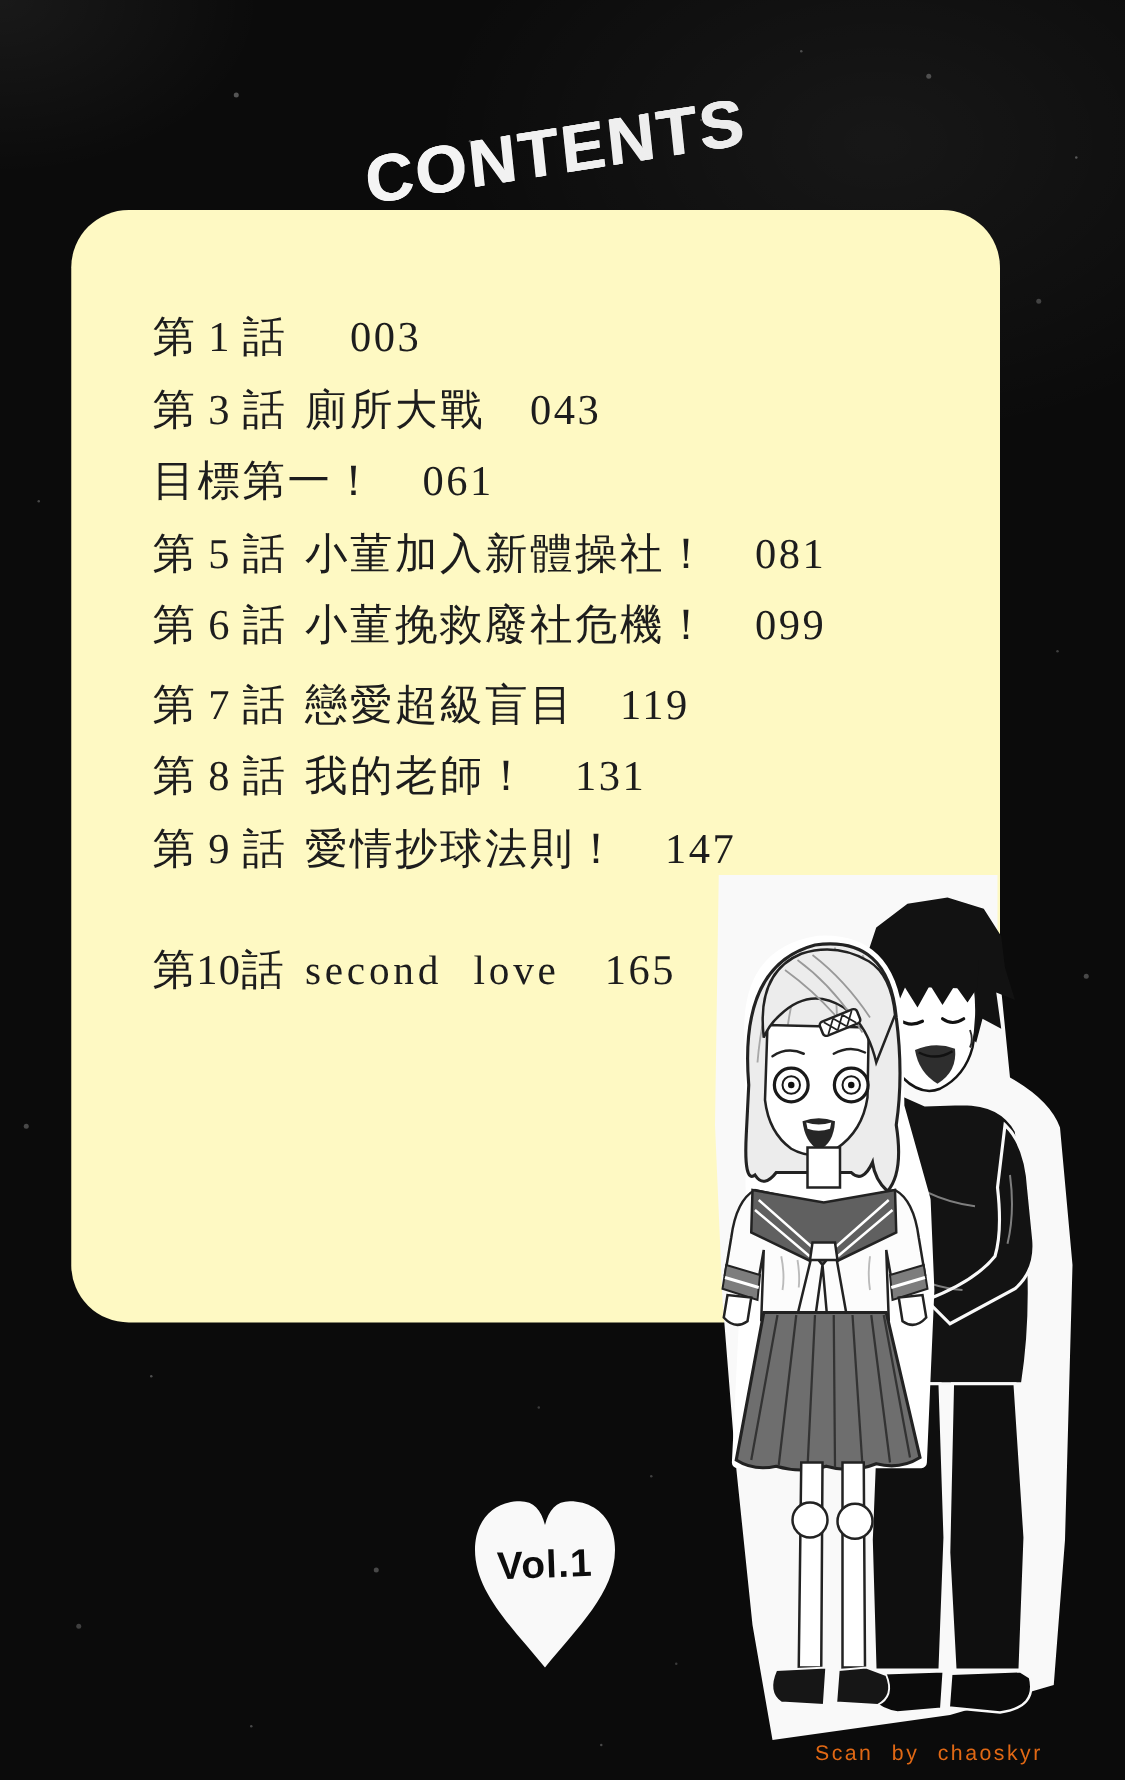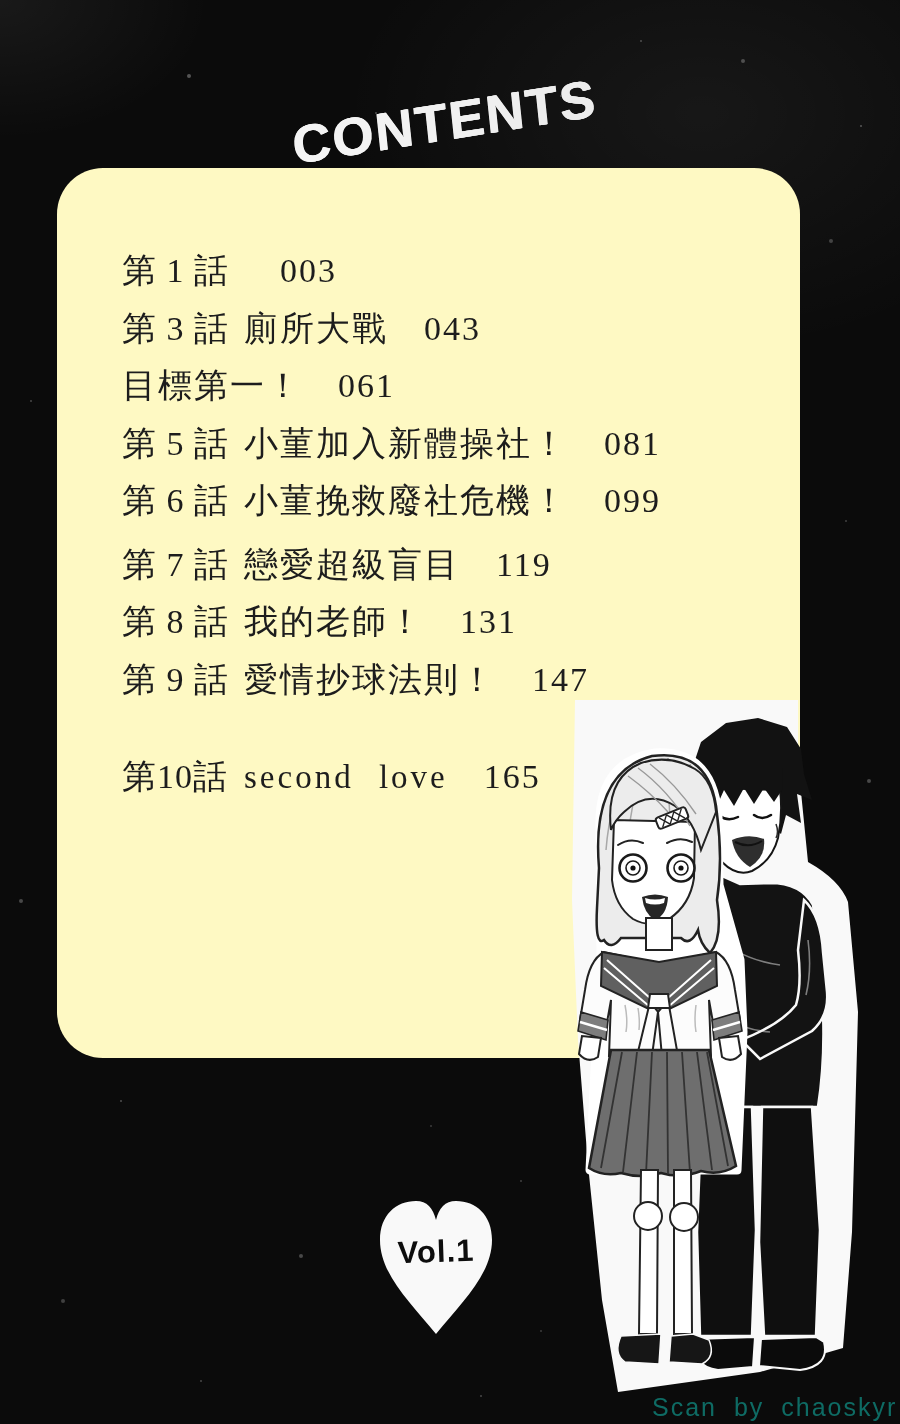--- a/index.html
+++ b/index.html
@@ -53,21 +53,21 @@
   .heart-wrap{position:absolute;left:372px;top:1194px;width:128px;height:146px;z-index:3;}
   .heart-wrap svg{position:absolute;left:0;top:0;}
   .volume-label{
     position:absolute;left:0;top:40px;width:128px;text-align:center;
     font-family:"Liberation Sans","DejaVu Sans",sans-serif;font-weight:bold;
     font-size:31px;color:#0d0d0d;letter-spacing:1px;transform:rotate(-2deg);
   }
   .watermark{
     position:absolute;left:652px;top:1393px;z-index:2;
     font-family:"Liberation Sans","DejaVu Sans",sans-serif;
-    font-size:25px;color:#0f766e;letter-spacing:2px;word-spacing:8px;opacity:.9;
+    font-size:17px;color:#f97316;letter-spacing:2px;word-spacing:8px;opacity:.9;
     white-space:nowrap;
   }
 </style>
 </head>
 <body>
 
 <div class="speckles"></div>
 
 <div class="panel">
   <div class="toc-list">

